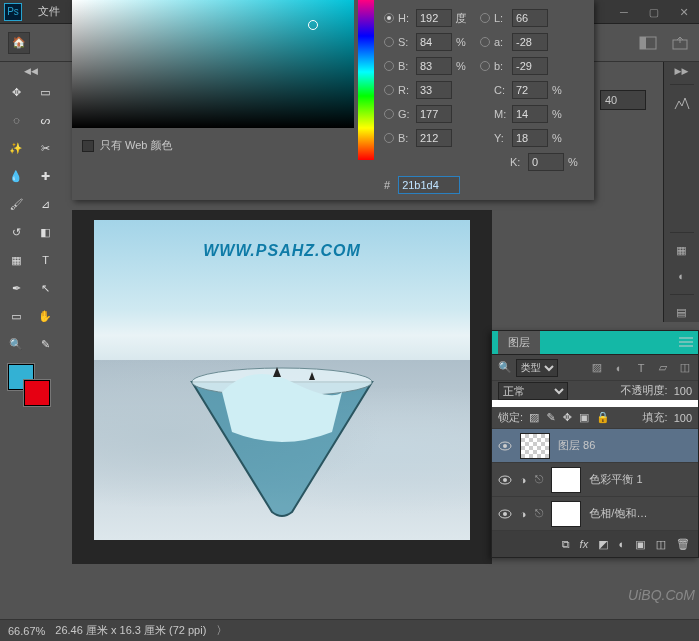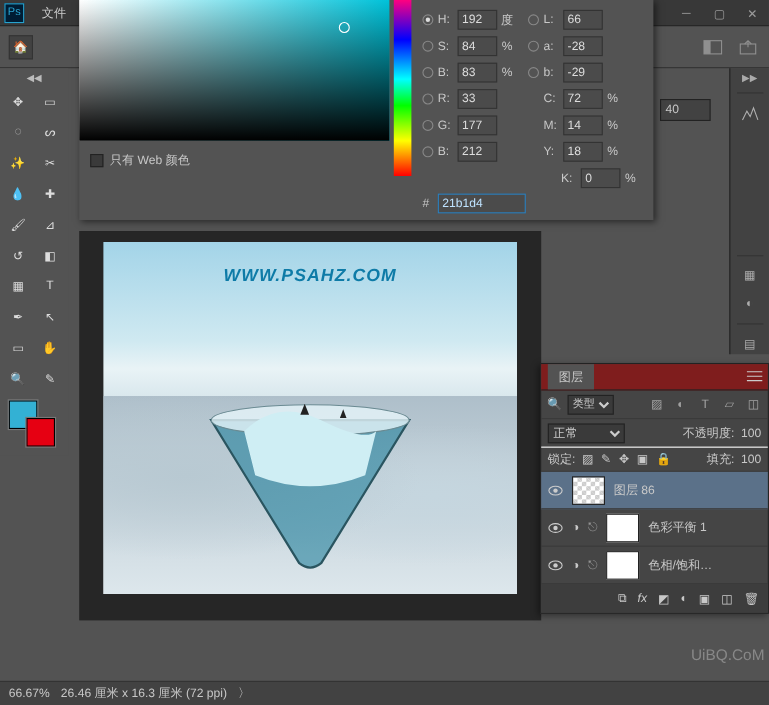--- a/index.html
+++ b/index.html
@@ -27,34 +27,34 @@
 .webonly{position:absolute;left:10px;top:138px;display:flex;align-items:center;gap:6px}
 .checkbox{width:12px;height:12px;border:1px solid #222;background:#3a3a3a}
 .value-cols{position:absolute;left:312px;top:6px;width:206px}
 .vrow{display:flex;align-items:center;height:24px}
 .radio{width:10px;height:10px;border:1px solid #888;border-radius:50%;margin-right:4px;display:flex;align-items:center;justify-content:center}
 .radio.on::after{content:"";width:4px;height:4px;background:#ddd;border-radius:50%}
 .vlabel{width:18px}
 .vinput{width:36px;height:18px;background:#4b4b4b;border:1px solid #333;padding:0 3px;text-align:left;color:#ddd}
 .vunit{width:18px;text-align:center}
 .hex-row{position:absolute;left:312px;top:176px;display:flex;align-items:center;gap:8px}
-.hex-input{width:80px;height:18px;background:#4b4b4b;border:1px solid #2a80c0;padding:0 3px;color:#bfe3ff}
+.hex-input{width:62px;height:18px;background:#4b4b4b;border:1px solid #2a80c0;padding:0 3px;color:#bfe3ff}
 .canvas{position:absolute;left:72px;top:210px;width:420px;height:354px;background:#262626;display:flex;align-items:flex-start;justify-content:center}
 .image{margin-top:10px;width:376px;height:320px;background:linear-gradient(to bottom,#a3d4e8 0%,#cfe9f1 28%,#e9f3f6 36%,#b9d1db 60%,#d8e5ea 70%,#e7eff3 100%);position:relative;overflow:hidden}
 .watermark{position:absolute;top:22px;left:50%;transform:translateX(-50%);color:#0e7ba7;font-style:italic;font-weight:bold;font-size:16px;letter-spacing:1px}
 .mtns{position:absolute;bottom:0;left:0;width:100%;height:180px;background:radial-gradient(ellipse at 20% 40%,#b8c9d2 0%,transparent 50%),radial-gradient(ellipse at 80% 50%,#c5d6df 0%,transparent 50%),linear-gradient(#aebfca,#dde7ec)}
 .glass{position:absolute;bottom:18px;left:50%;transform:translateX(-50%);width:200px;height:180px}
 .glass svg{width:100%;height:100%}
-.uibq{position:absolute;right:4px;bottom:38px;color:#888;font-size:14px;}
+.uibq{position:absolute;right:4px;bottom:38px;color:#888;font-size:14px;font-style:italic}
 .statusbar{position:absolute;left:0;bottom:0;height:22px;width:100%;background:#424242;display:flex;align-items:center;padding-left:8px;gap:10px;border-top:1px solid #333}
 .layers-panel{position:absolute;right:0;top:330px;width:208px;background:#454545;border:1px solid #222;box-shadow:-2px 2px 6px rgba(0,0,0,.4);z-index:6}
-.lp-tab{height:24px;display:flex;align-items:center;background:#7f1d1d;border-bottom:1px solid #222}
+.lp-tab{height:24px;display:flex;align-items:center;background:#14b8a6;border-bottom:1px solid #222}
 .lp-tab span{background:#535353;padding:4px 10px;margin-left:6px}
 .lp-menu{position:absolute;right:4px;top:4px;width:16px;height:14px}
-.lp-row{height:26px;display:flex;align-items:center;padding:0 6px;gap:6px;border-bottom:1px solid #ffffff}
+.lp-row{height:26px;display:flex;align-items:center;padding:0 6px;gap:6px;border-bottom:7px solid #ffffff}
 .lp-search{display:flex;align-items:center;gap:4px;height:26px;padding:0 6px;border-bottom:1px solid #3a3a3a}
 .lp-search select{background:#3a3a3a;border:1px solid #222;color:#ccc;height:18px;font-size:10px}
 .filter-icons{display:flex;gap:8px;margin-left:auto}
 .fi{width:14px;height:14px;opacity:.7;display:flex;align-items:center;justify-content:center}
 .lock-row{height:22px;display:flex;align-items:center;padding:0 6px;gap:6px;font-size:10px;border-bottom:1px solid #3a3a3a}
 .lock-icons{display:flex;gap:7px;align-items:center}
 .layer{height:34px;display:flex;align-items:center;padding:0 6px;gap:8px;border-bottom:1px solid #3a3a3a}
 .layer.sel{background:#5b7189}
 .eye{width:14px;height:12px}
 .thumb{width:30px;height:26px;border:1px solid #222;background-image:linear-gradient(45deg,#ccc 25%,transparent 25%,transparent 75%,#ccc 75%),linear-gradient(45deg,#ccc 25%,#fff 25%,#fff 75%,#ccc 75%);background-size:8px 8px;background-position:0 0,4px 4px}

